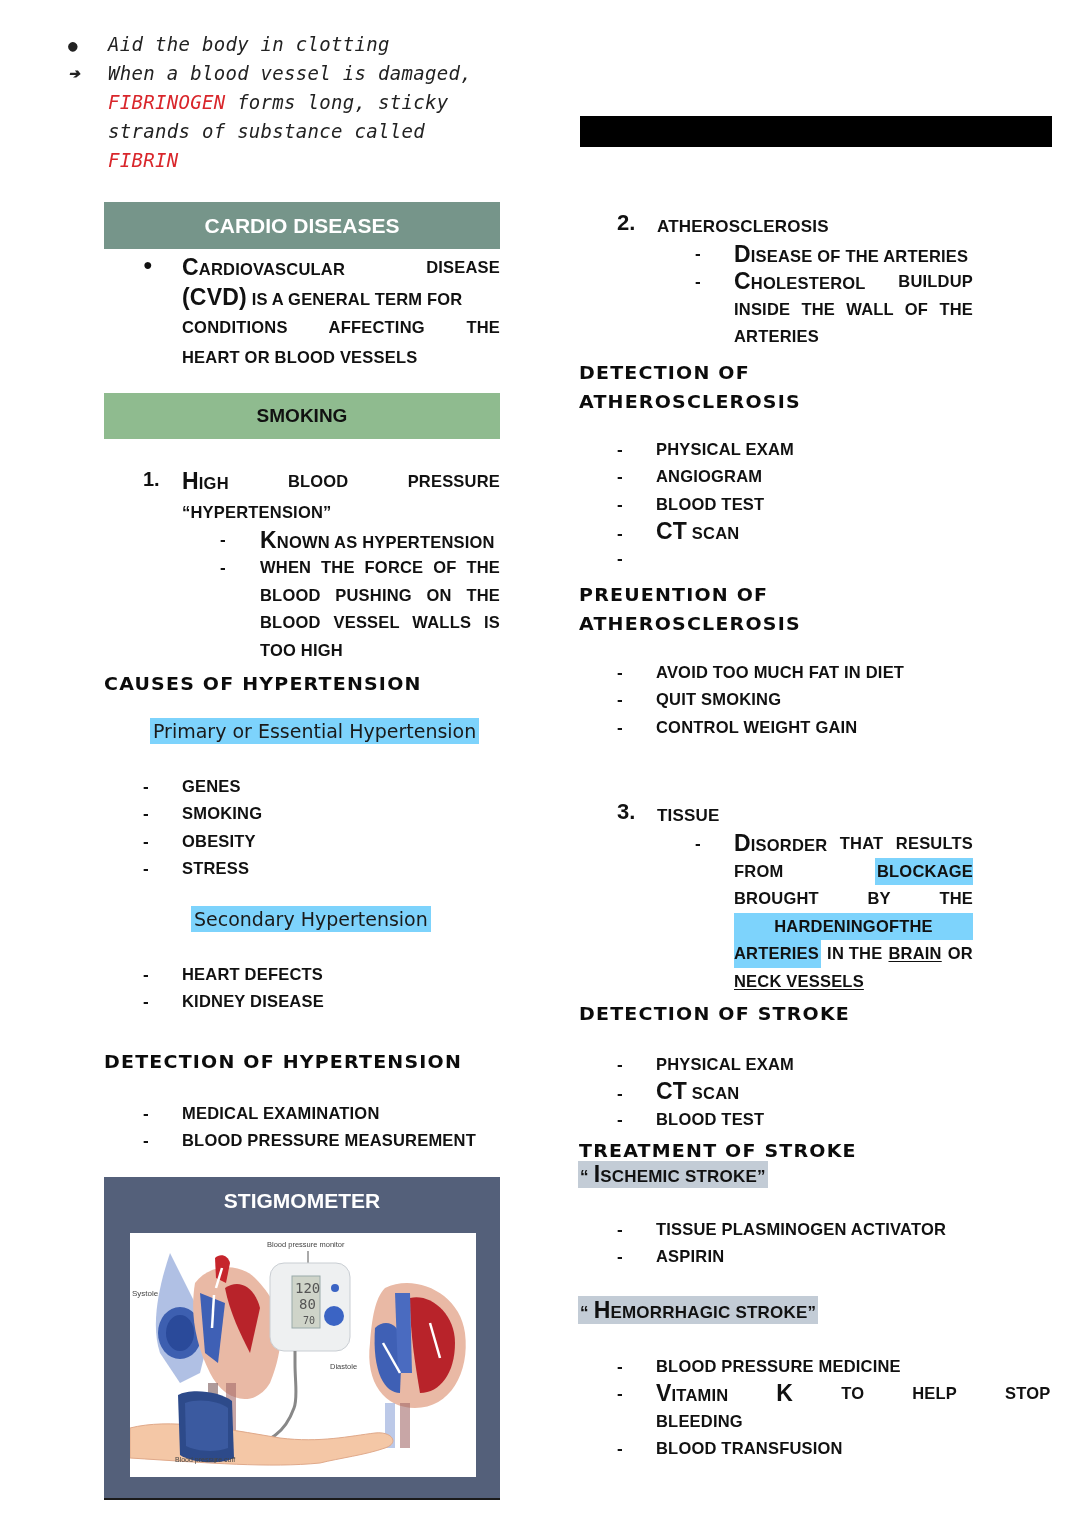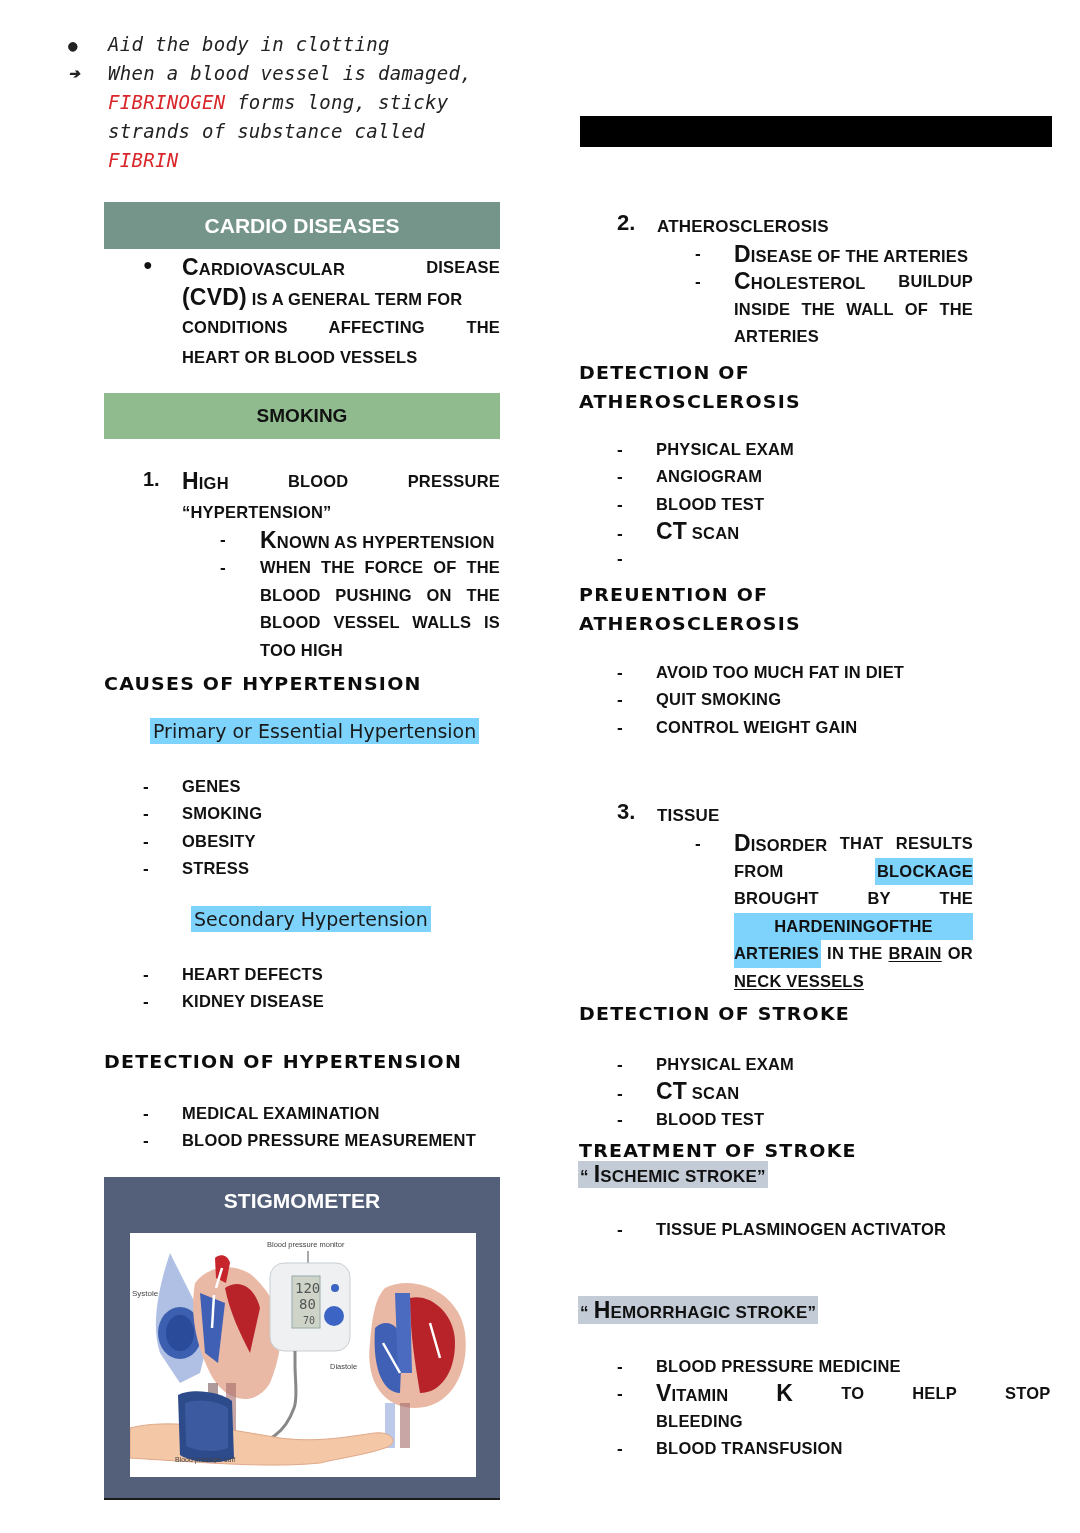--- a/index.html
+++ b/index.html
@@ -258,20 +258,21 @@
 </div>
 
 <div class="abs heading" style="left:579px; top:1139px;">TREATMENT OF STROKE</div>
 
 <div class="abs sc hl-gray" style="left:578px; top:1161px; height:27px; line-height:27px; padding:0 2px; font-size:17px;text-align:center;">
   <span>“ </span><span class="cap">I</span><span>SCHEMIC STROKE</span><span>”</span>
 </div>
 
 <div class="abs" style="left:617px; top:1216px; width:360px;">
   <div class="line sc"><span class="dash" style="display:inline-block;width:39px;">-</span><span>TISSUE PLASMINOGEN ACTIVATOR</span></div>
+  <div class="line sc"><span class="dash" style="display:inline-block;width:39px;">-</span><span>ASPIRIN</span></div>
 </div>
 
 <div class="abs sc hl-gray" style="left:578px; top:1296px; height:28px; line-height:28px; padding:0 2px; font-size:17px;">
   <span>“ </span><span class="cap">H</span><span>EMORRHAGIC STROKE</span><span>”</span>
 </div>
 
 <div class="abs" style="left:617px; top:1353px; width:360px;">
   <div class="line sc"><span class="dash" style="display:inline-block;width:39px;">-</span><span>BLOOD PRESSURE MEDICINE</span></div>
   <div class="abs dash" style="left:0; top:27.3px; line-height:27.3px;">-</div>
   <div class="abs sc" style="left:39px; top:27.3px; width:317px;">

